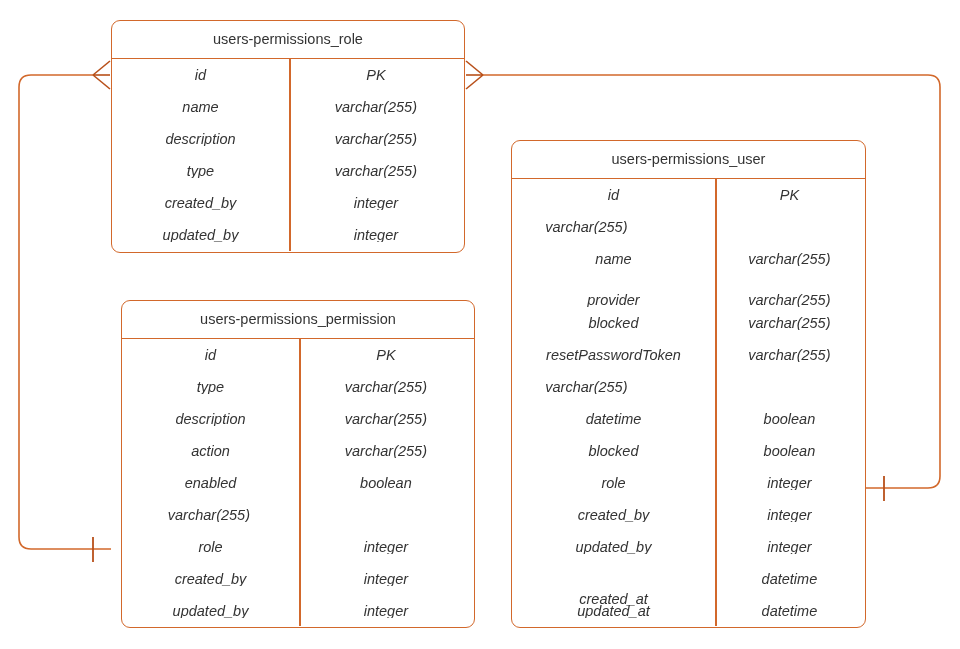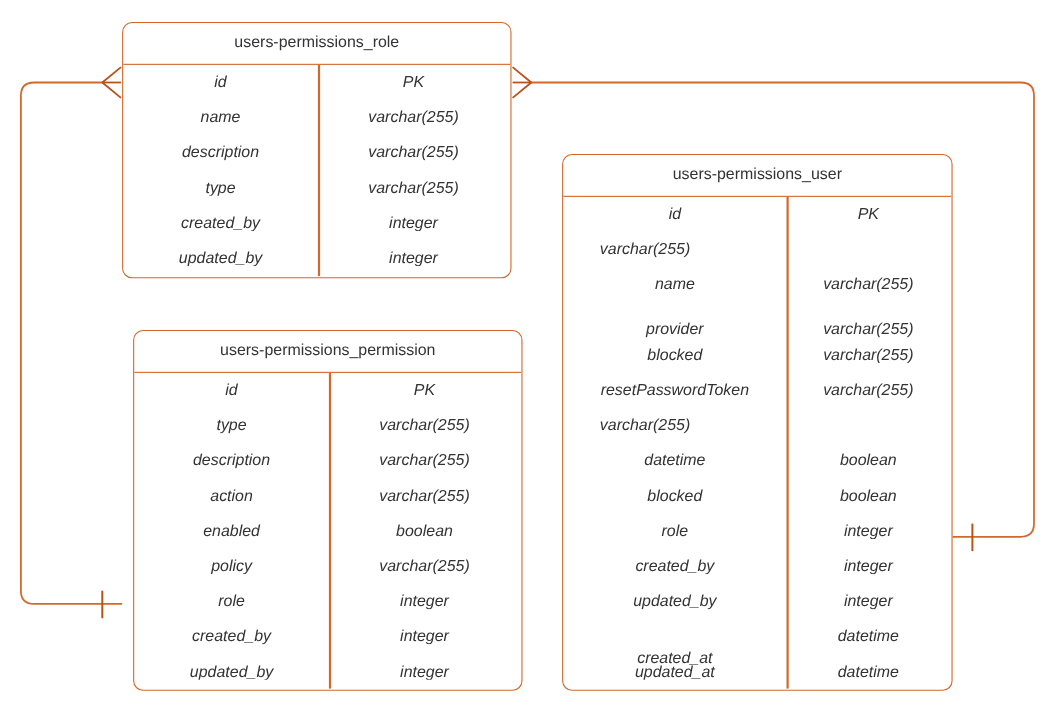--- a/index.html
+++ b/index.html
@@ -136,21 +136,20 @@
         </div>
         <div class="er-row" style="height: 32px;">
           <div class="er-cell name" style="width: 177px;">action</div>
           <div class="er-cell type" style="width: 173.8px;">varchar(255)</div>
         </div>
         <div class="er-row" style="height: 32px;">
           <div class="er-cell name" style="width: 177px;">enabled</div>
           <div class="er-cell type" style="width: 173.8px;">boolean</div>
         </div>
         <div class="er-row" style="height: 32px;">
-          <div class="er-cell name" style="width: 177px;">policy</div>
           <div class="er-cell type" style="width: 173.8px;">varchar(255)</div>
         </div>
         <div class="er-row" style="height: 32px;">
           <div class="er-cell name" style="width: 177px;">role</div>
           <div class="er-cell type" style="width: 173.8px;">integer</div>
         </div>
         <div class="er-row" style="height: 32px;">
           <div class="er-cell name" style="width: 177px;">created_by</div>
           <div class="er-cell type" style="width: 173.8px;">integer</div>
         </div>

